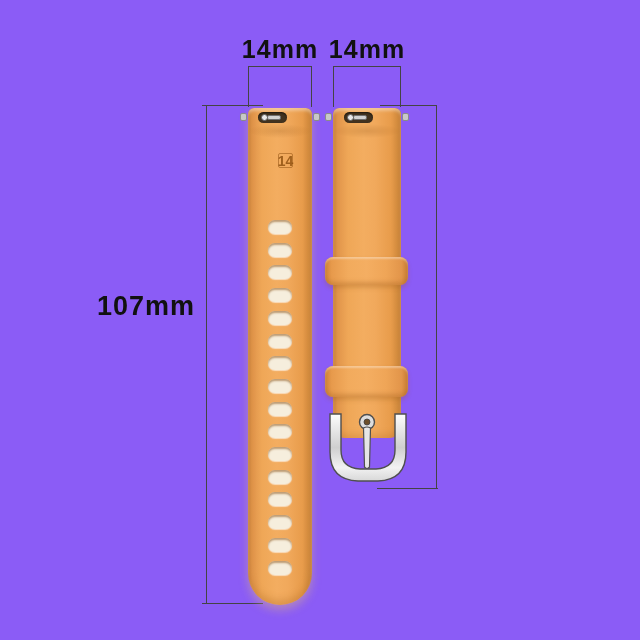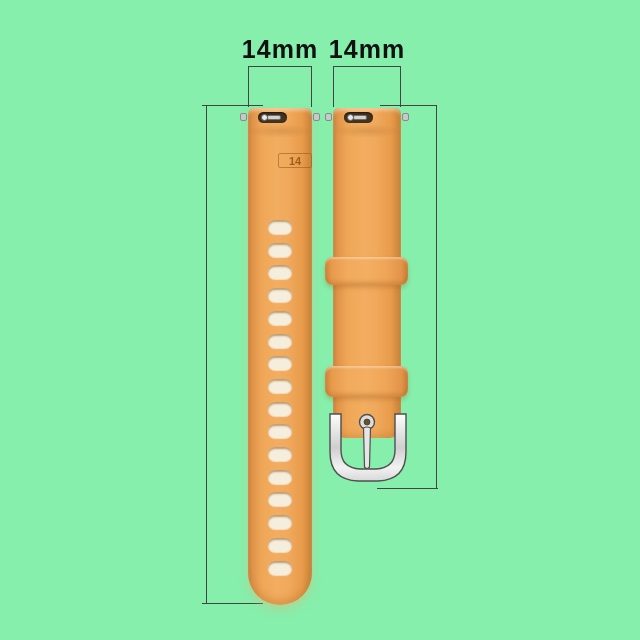--- a/index.html
+++ b/index.html
@@ -2,21 +2,21 @@
 <html style="--strap: #eca155; --hole: #f6eedd; --buckle: #e6e6e6; --line: #444444; --text: #111111;"><head>
 <meta charset="utf-8">
 <style>
   html,body { margin:0; padding:0; }
   body {
     width:640px; height:640px;
     background:#ffffff;
     font-family:"Liberation Sans", sans-serif;
     position:relative; overflow:hidden;
   }
-  .canvas { position:absolute; left:0; top:0; width:640px; height:640px; background:#86efac; }
+  .canvas { position:absolute; left:0; top:0; width:640px; height:640px; background:#8b5cf6; }
 
   
   .dline { position:absolute; background:var(--line,#444); }
 
   .dim-label {
     position:absolute; color:var(--text,#111);
     font-weight:700; letter-spacing:1px; text-align:center;
     line-height:1;
   }
   .dim-label.small { font-size:25px; width:90px; }
@@ -68,23 +68,23 @@
   .nub {
     position:absolute; top:5px; width:7px; height:8px;
     background:#c8c8c8; border:1px solid #8a8a8a; border-radius:2px;
     box-sizing:border-box;
   }
   .nub.left  { left:-8px; }
   .nub.right { right:-8px; }
 
   
   .emboss {
-    position:absolute; left:30px; top:45px; width:34px; height:15px;
+    position:absolute; left:30px; top:45px; width:15px; height:15px;
     border:1px solid rgba(150,85,20,0.55); border-radius:2px;
-    color:rgba(145,82,18,0.85); font-size:11px; font-weight:700;
+    color:rgba(145,82,18,0.85); font-size:14px; font-weight:700;
     display:flex; align-items:center; justify-content:center;
     box-sizing:border-box;
   }
 
   
   .hole {
     position:absolute; left:20px; width:24px; height:14px;
     background:var(--hole,#f6eedd); border-radius:7px;
     box-shadow: inset 0 2px 2px rgba(140,85,25,0.55),
                 0 1px 1px rgba(255,255,255,0.6);
@@ -119,20 +119,21 @@
   <div class="dline" style="left:248px; top:66px; width:1px; height:41px;"></div>
   <div class="dline" style="left:311px; top:66px; width:1px; height:41px;"></div>
 
   <div class="dline" style="left:333px; top:66px; width:68px; height:1px;"></div>
   <div class="dline" style="left:333px; top:66px; width:1px; height:41px;"></div>
   <div class="dline" style="left:400px; top:66px; width:1px; height:41px;"></div>
 
   <div class="dline" style="left:206px; top:105px; width:1px; height:498px;"></div>
   <div class="dline" style="left:202px; top:105px; width:61px; height:1px;"></div>
   <div class="dline" style="left:202px; top:603px; width:61px; height:1px;"></div>
+  <div class="dim-label big" style="left:92px; top:293px; width:108px;">107mm</div>
 
   <div class="dline" style="left:436px; top:105px; width:1px; height:383px;"></div>
   <div class="dline" style="left:380px; top:105px; width:57px; height:1px;"></div>
   <div class="dline" style="left:377px; top:488px; width:61px; height:1px;"></div>
 
   <div class="strap strap-left">
     <div class="fold-shadow"></div>
     <div class="spring-slot">
       <span class="pin-head"></span>
       <span class="pin-bar"></span>

